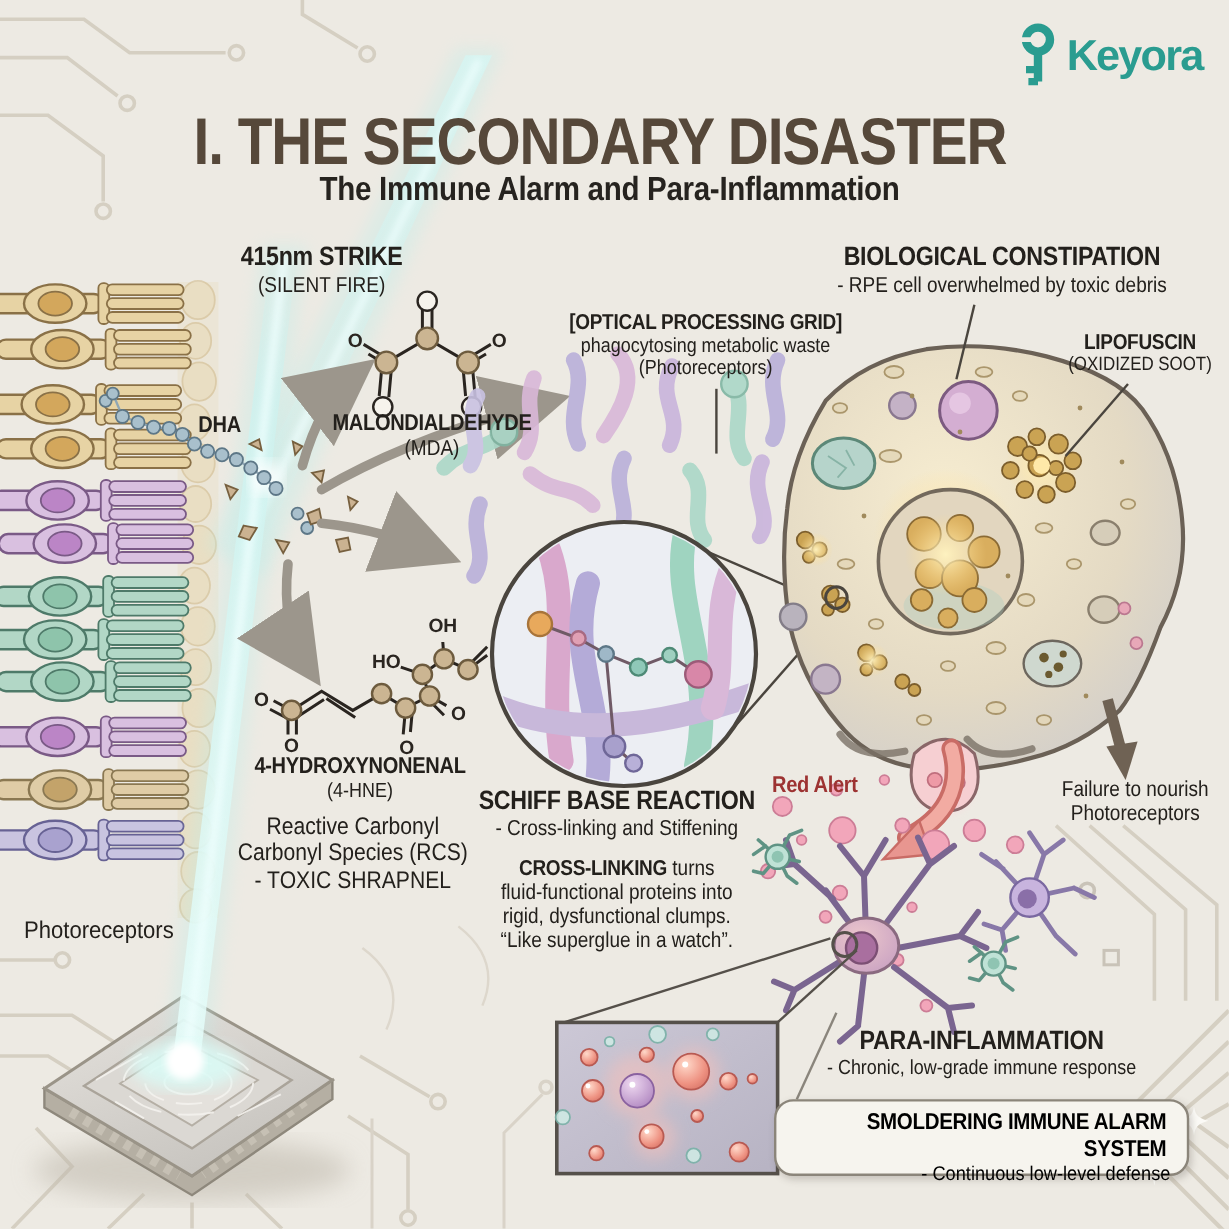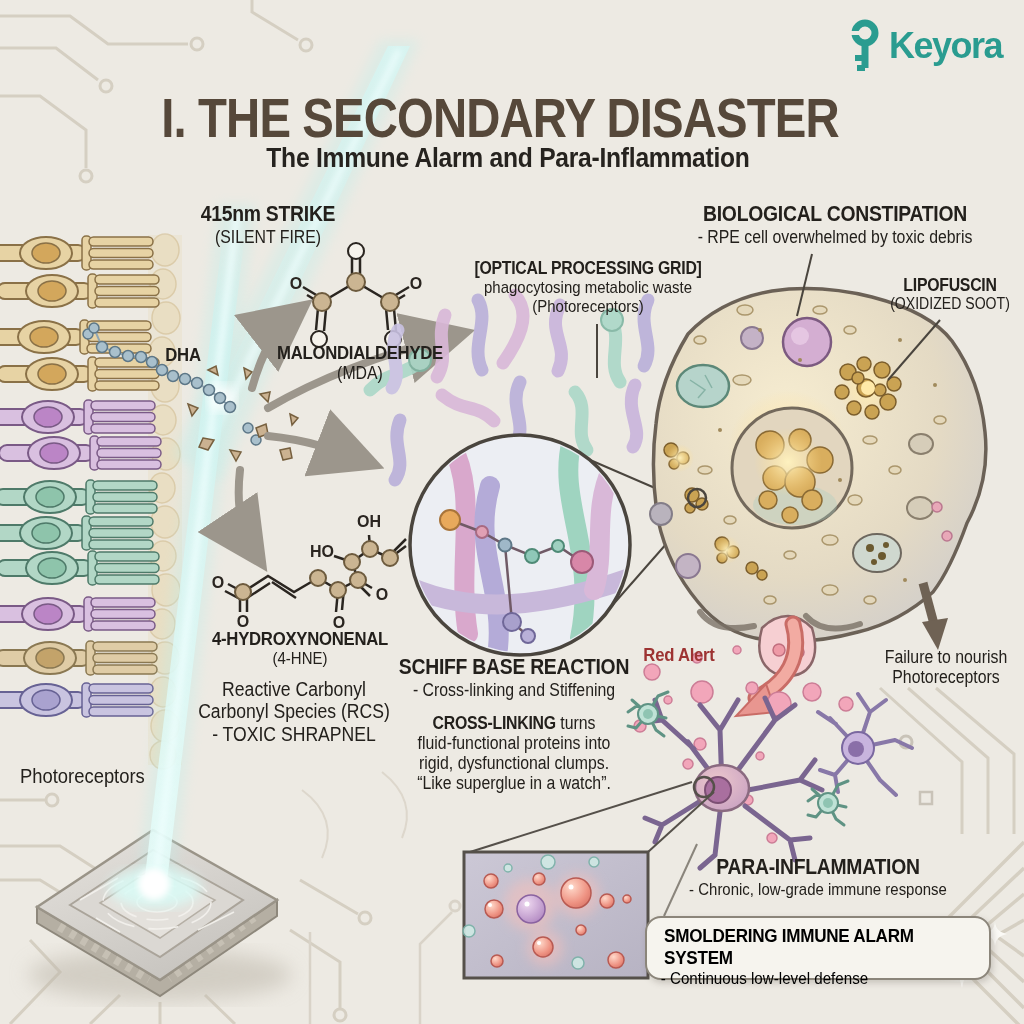--- a/index.html
+++ b/index.html
@@ -14,21 +14,21 @@
   .subtitle{font-size:28px;color:#26231f;}
   .h1{font-size:22px;}
   .h2{font-size:19px;}
   .sub{font-size:18px;font-weight:normal;}
   .body-txt{font-size:18px;}
   .red{color:#9d3332;}
   .brand{position:absolute;right:22px;top:18px;display:flex;align-items:center;gap:2px;}
   .brand-text{font-size:36px;font-weight:bold;color:#2a9c90;letter-spacing:-1.5px;}
   .smolder-box{position:absolute;left:645px;top:916px;width:346px;height:64px;
        background:#f6f4ee;border:2.5px solid #8b857a;border-radius:16px;
-       box-shadow:2px 3px 6px rgba(90,85,75,.25);text-align:left;padding-top:7px;box-sizing:border-box;}
+       box-shadow:2px 3px 6px rgba(90,85,75,.25);text-align:right;padding-top:7px;box-sizing:border-box;}
 </style>
 </head>
 <body>
 
 <svg id="art" width="1024" height="1024" viewBox="0 0 1024 1024">
   <defs>
     <linearGradient id="beamDown" x1="0" y1="0" x2="0" y2="1">
       <stop offset="0" stop-color="#cdf2ef" stop-opacity="0"></stop>
       <stop offset="0.18" stop-color="#cdf2ef" stop-opacity="0.85"></stop>
       <stop offset="1" stop-color="#e6fdfa" stop-opacity="0.95"></stop>

